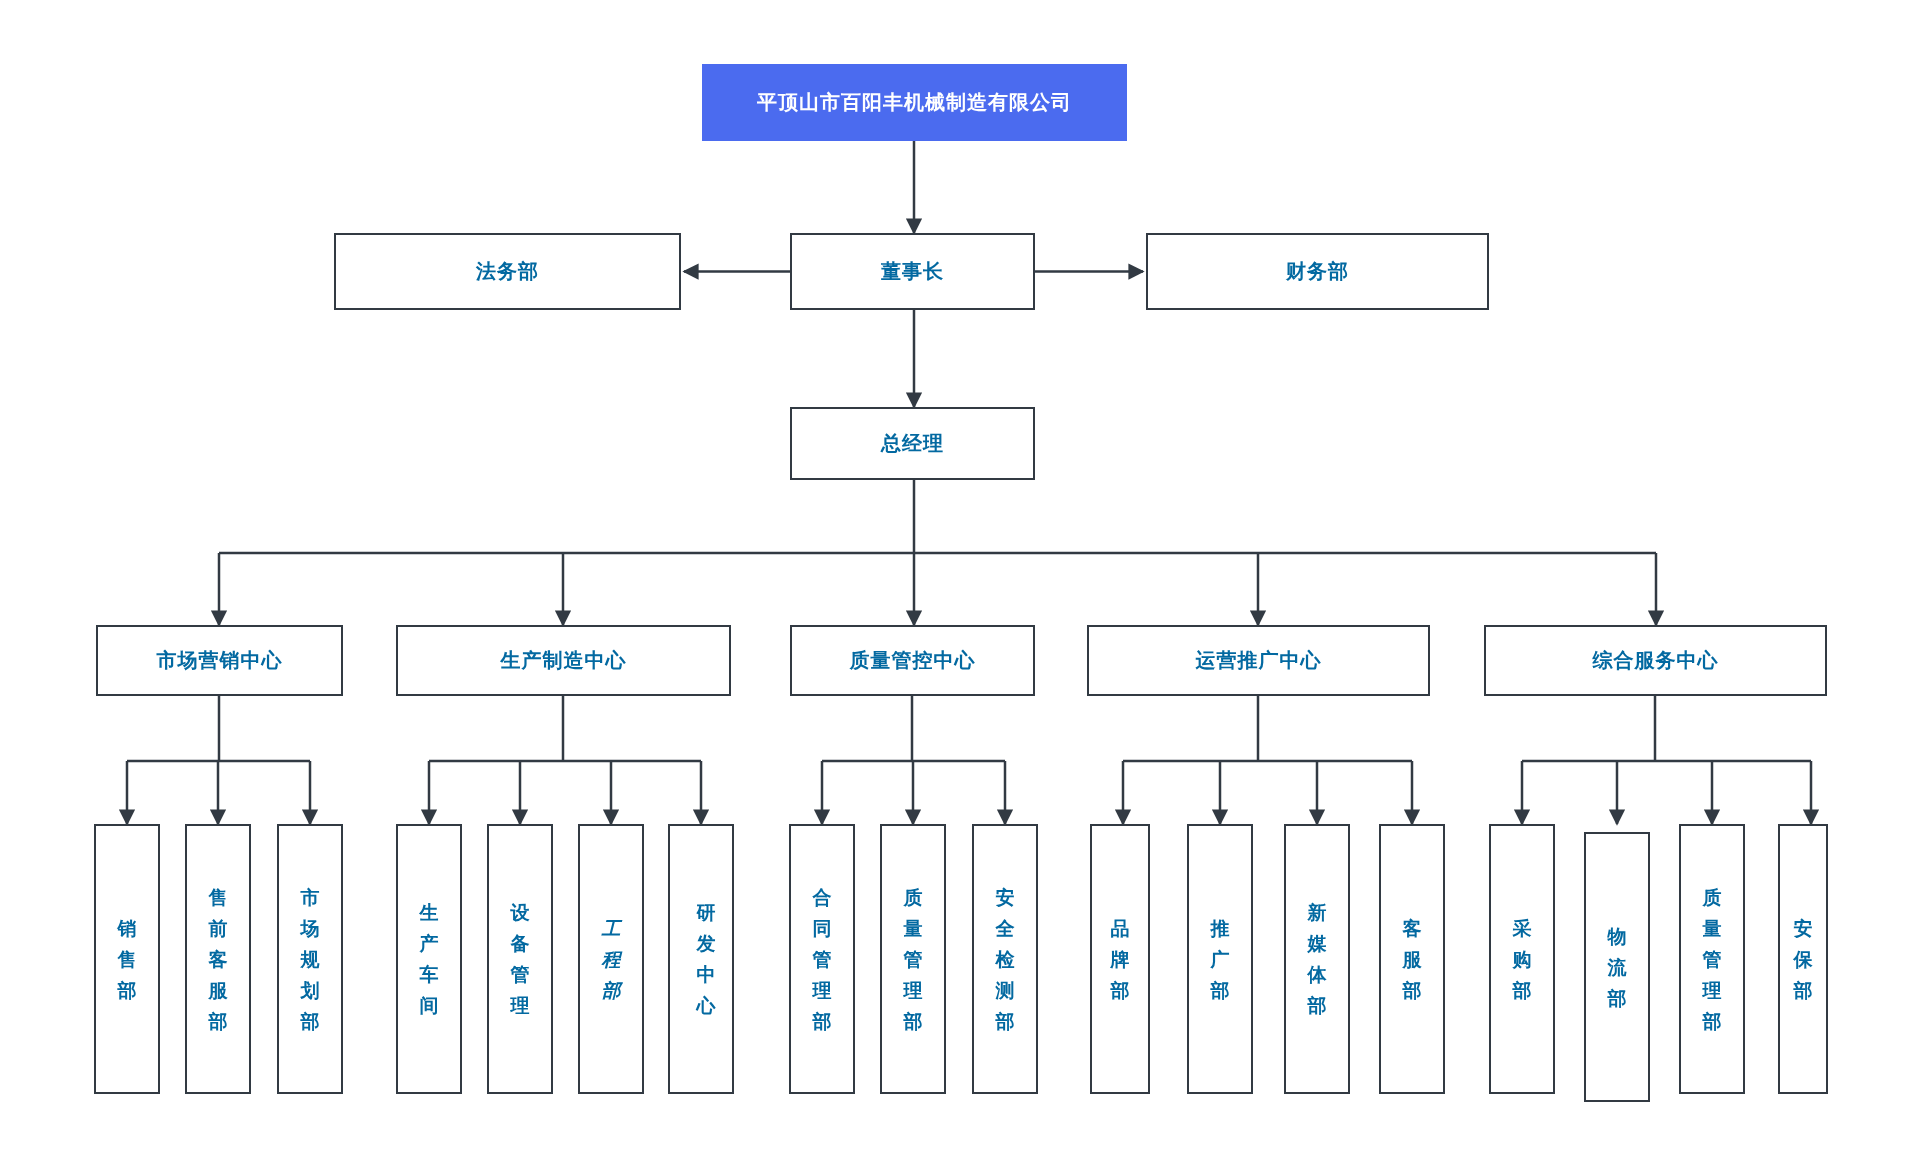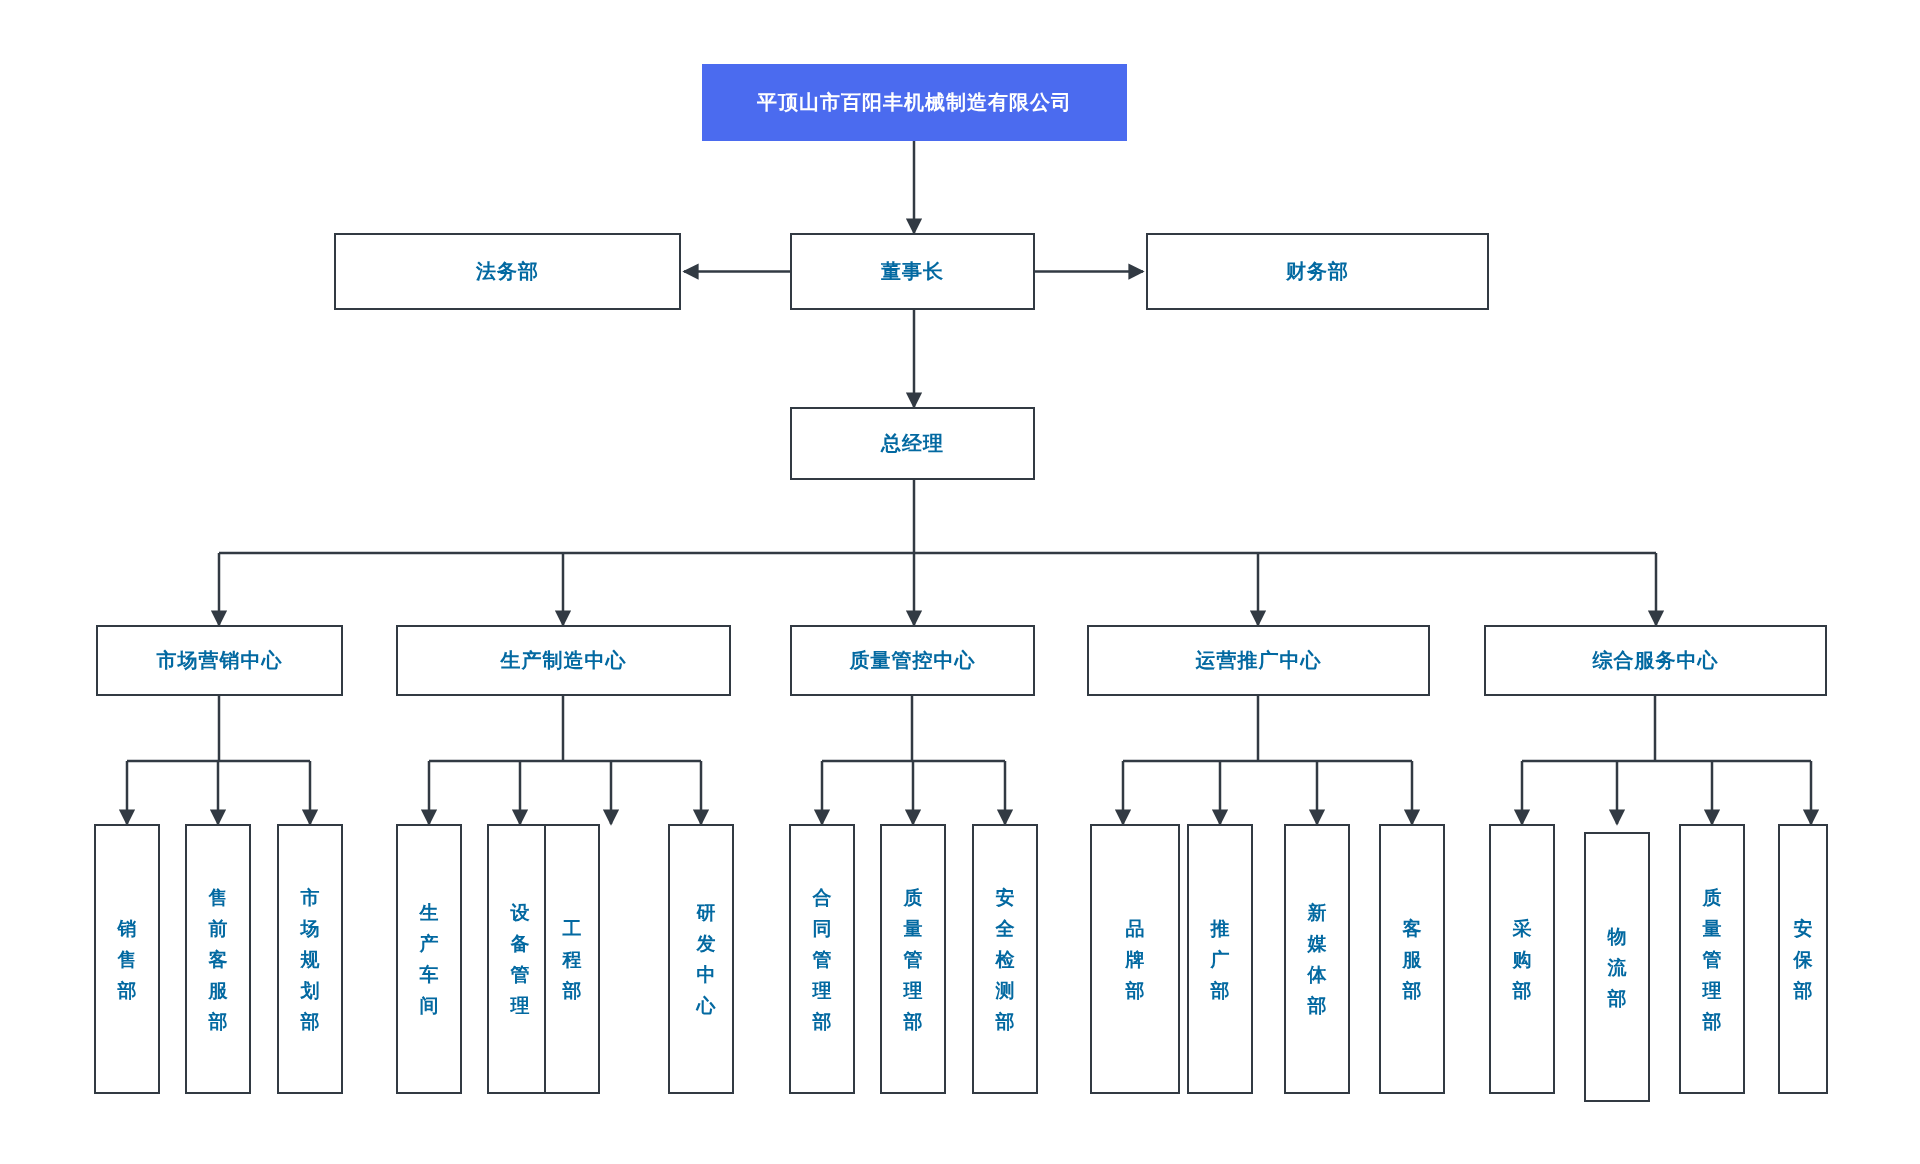--- a/index.html
+++ b/index.html
@@ -133,38 +133,38 @@
   <div class="node dept" style="left:277px; top:824px; width:66px; height:270px;">
     <span class="v-label">市场规划部</span>
   </div>
 
   <div class="node dept" style="left:396px; top:824px; width:66px; height:270px;">
     <span class="v-label">生产车间</span>
   </div>
   <div class="node dept" style="left:487px; top:824px; width:66px; height:270px;">
     <span class="v-label">设备管理</span>
   </div>
-  <div class="node dept" style="left:544px; top:824px; width:56px; height:270px;">
+  <div class="node dept" style="left:578px; top:824px; width:66px; height:270px;font-style:italic;">
     <span class="v-label">工程部</span>
   </div>
   <div class="node dept" style="left:668px; top:824px; width:66px; height:270px;padding-left:10px;">
     <span class="v-label">研发中心</span>
   </div>
 
   <div class="node dept" style="left:789px; top:824px; width:66px; height:270px;">
     <span class="v-label">合同管理部</span>
   </div>
   <div class="node dept" style="left:880px; top:824px; width:66px; height:270px;">
     <span class="v-label">质量管理部</span>
   </div>
   <div class="node dept" style="left:972px; top:824px; width:66px; height:270px;">
     <span class="v-label">安全检测部</span>
   </div>
 
-  <div class="node dept" style="left:1090px; top:824px; width:90px; height:270px;">
+  <div class="node dept" style="left:1090px; top:824px; width:60px; height:270px;">
     <span class="v-label">品牌部</span>
   </div>
   <div class="node dept" style="left:1187px; top:824px; width:66px; height:270px;">
     <span class="v-label">推广部</span>
   </div>
   <div class="node dept" style="left:1284px; top:824px; width:66px; height:270px;">
     <span class="v-label">新媒体部</span>
   </div>
   <div class="node dept" style="left:1379px; top:824px; width:66px; height:270px;">
     <span class="v-label">客服部</span>

